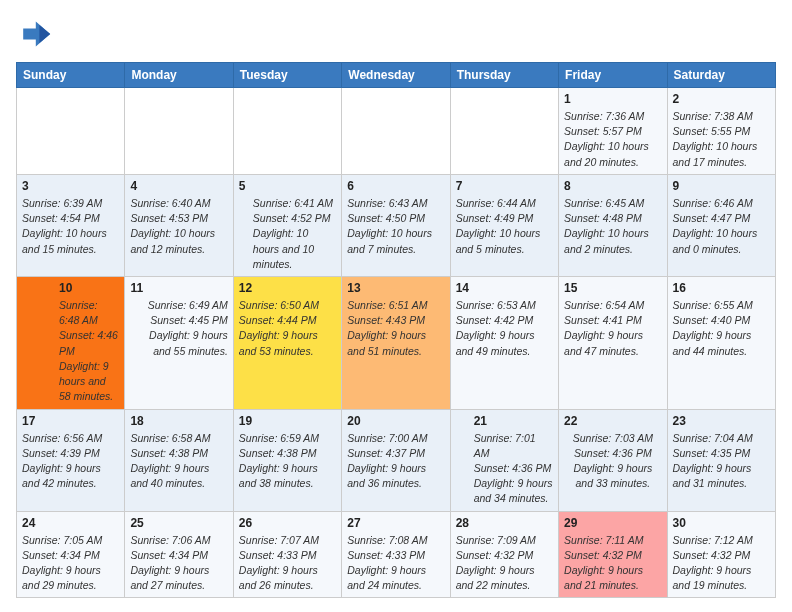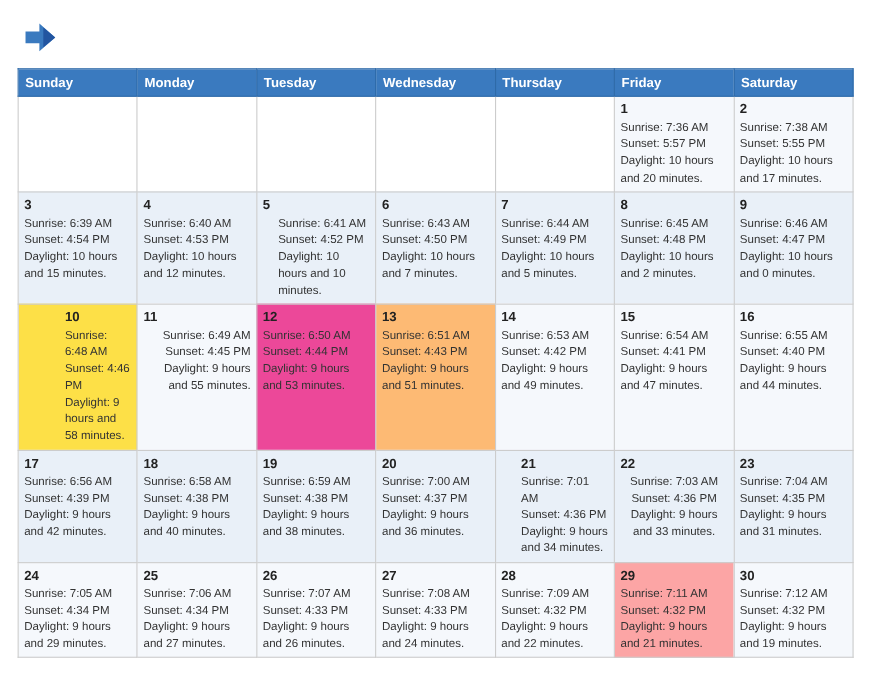--- a/index.html
+++ b/index.html
@@ -76,20 +76,21 @@
       font-size: 12px;
       font-weight: bold;
       color: #222;
       display: block;
       margin-bottom: 3px;
     }
     .day-info {
       color: #333;
       font-size: 10.5px;
       line-height: 1.45;
+      font-style: italic;
     }
     .empty-cell {
       background: #fff !important;
     }
   </style>
 </head>
 <body>
 
 <div class="header-section">
   <div class="logo">
@@ -178,33 +179,33 @@
 Daylight: 10 hours and 2 minutes.</div>
         </td>
         <td style="background: rgb(233, 240, 248);">
           <span class="day-number">9</span>
           <div class="day-info" style="white-space: pre-line;">Sunrise: 6:46 AM
 Sunset: 4:47 PM
 Daylight: 10 hours and 0 minutes.</div>
         </td>
       </tr>
       <tr>
-        <td style="background: #fde047; padding-left: 42px;">
+        <td style="background: #f97316; padding-left: 42px;">
           <span class="day-number">10</span>
           <div class="day-info" style="white-space: pre-line;">Sunrise: 6:48 AM
 Sunset: 4:46 PM
 Daylight: 9 hours and 58 minutes.</div>
         </td>
         <td style="background: rgb(245, 248, 252);">
           <span class="day-number">11</span>
           <div class="day-info" style="white-space: pre-line; text-align: right;">Sunrise: 6:49 AM
 Sunset: 4:45 PM
 Daylight: 9 hours and 55 minutes.</div>
         </td>
-        <td style="background: #ec4899;">
+        <td style="background: #fde047;">
           <span class="day-number">12</span>
           <div class="day-info" style="white-space: pre-line;">Sunrise: 6:50 AM
 Sunset: 4:44 PM
 Daylight: 9 hours and 53 minutes.</div>
         </td>
         <td style="background: #fdba74;">
           <span class="day-number">13</span>
           <div class="day-info" style="white-space: pre-line;">Sunrise: 6:51 AM
 Sunset: 4:43 PM
 Daylight: 9 hours and 51 minutes.</div>

